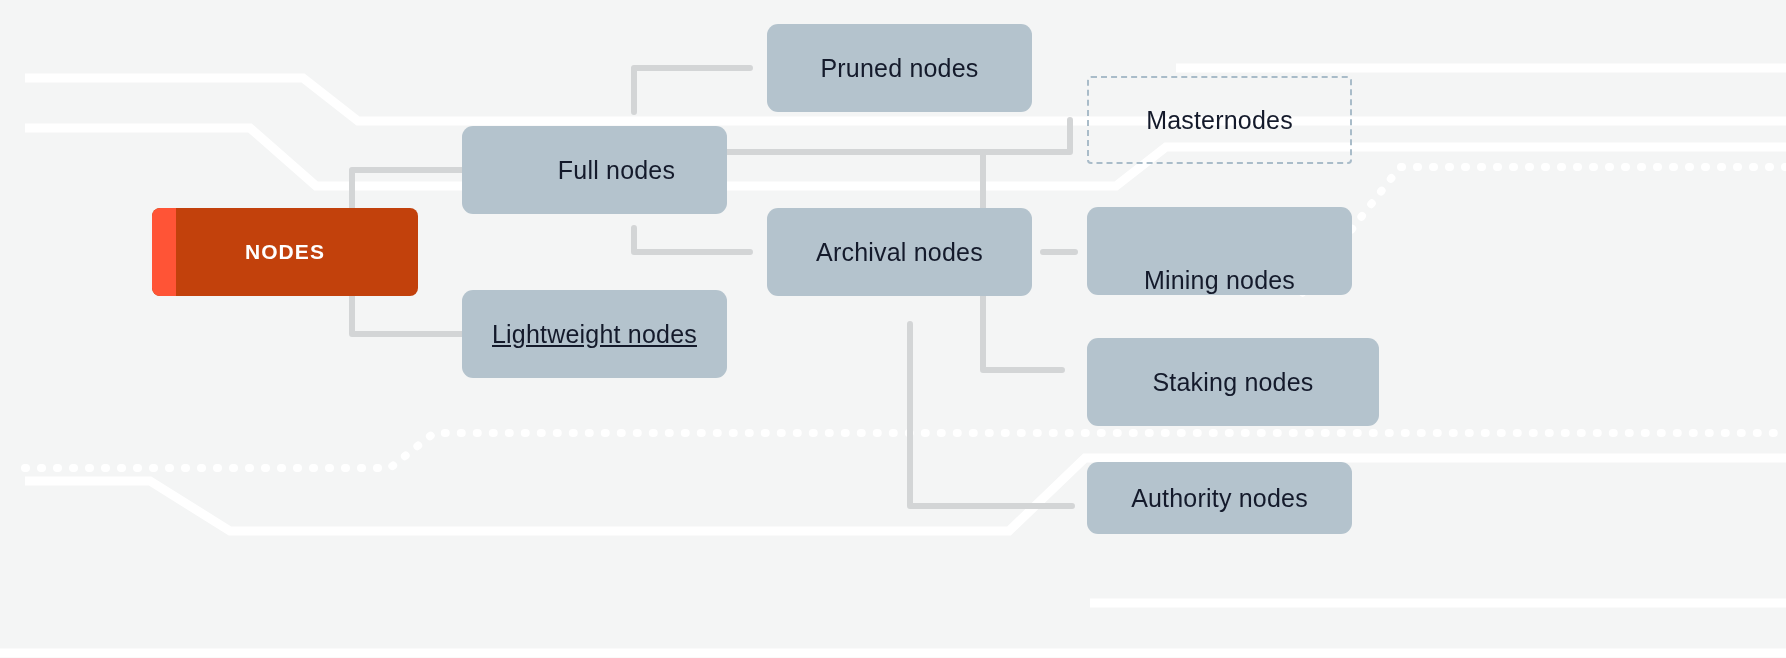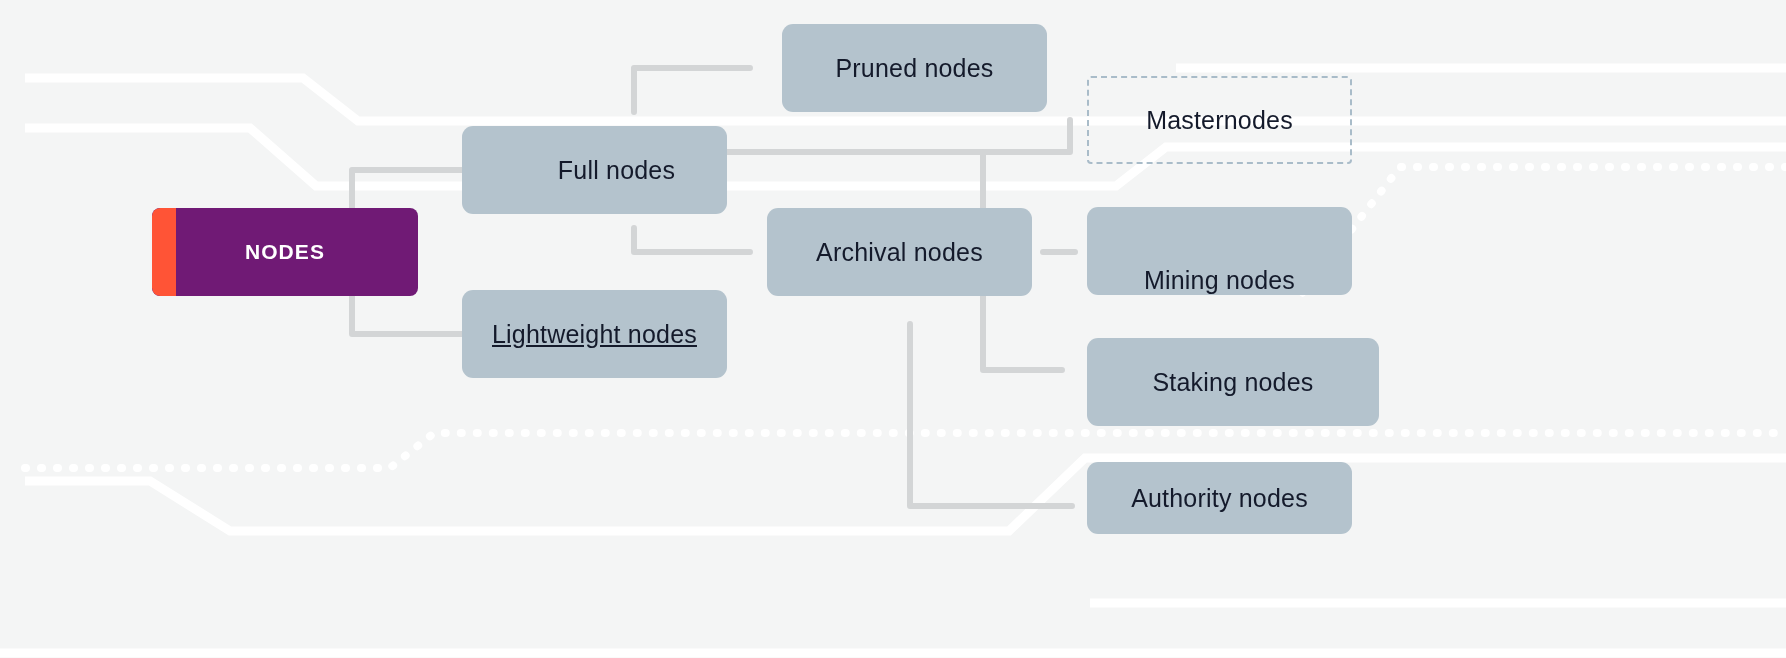--- a/index.html
+++ b/index.html
@@ -27,21 +27,21 @@
     letter-spacing:.2px;
     white-space:nowrap;
   }
   .node.child{background:#b4c3cd;}
   .node.dashed{
     background:transparent;
     border:2px dashed #a9bcc9;
     border-radius:4px;
   }
   .node.root{
-    background:#701a75;
+    background:#c2410c;
     border-radius:8px;
     overflow:hidden;
     color:#ffffff;
     font-weight:700;
     font-size:21px;
     letter-spacing:1.1px;
   }
   .root-accent{
     position:absolute;left:0;top:0;bottom:0;width:24px;
     background:#ff5436;
@@ -107,21 +107,21 @@
     </div>
 
     <div class="node child" style="left:462px;top:126px;width:265px;height:88px;padding-left:44px;">
       <span>Full nodes</span>
     </div>
 
     <div class="node child" style="left:462px;top:290px;width:265px;height:88px;text-decoration:underline;">
       <span>Lightweight nodes</span>
     </div>
 
-    <div class="node child" style="left:767px;top:24px;width:265px;height:88px;margin-left:15px;">
+    <div class="node child" style="left:767px;top:24px;width:265px;height:88px;">
       <span>Pruned nodes</span>
     </div>
 
     <div class="node child" style="left:767px;top:208px;width:265px;height:88px;">
       <span>Archival nodes</span>
     </div>
 
     <div class="node dashed" style="left:1087px;top:76px;width:265px;height:88px;">
       <span>Masternodes</span>
     </div>

